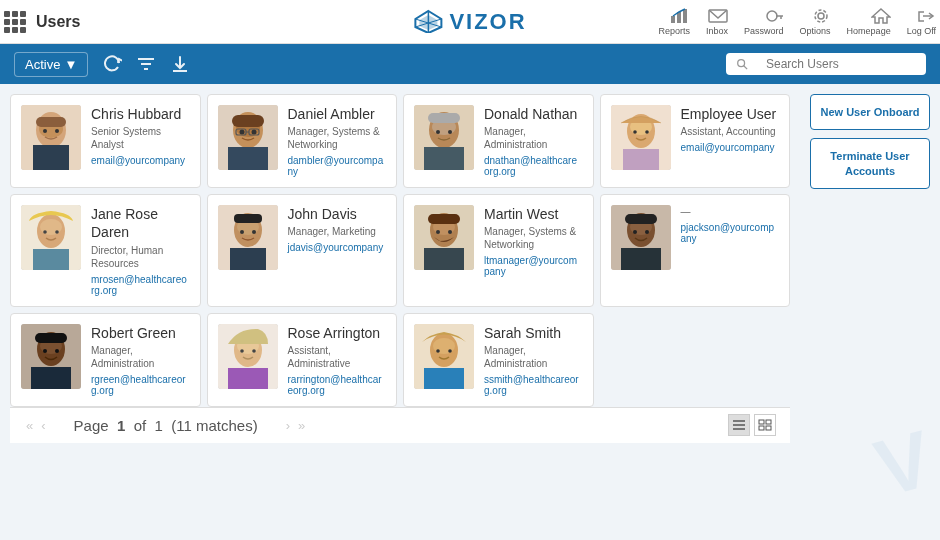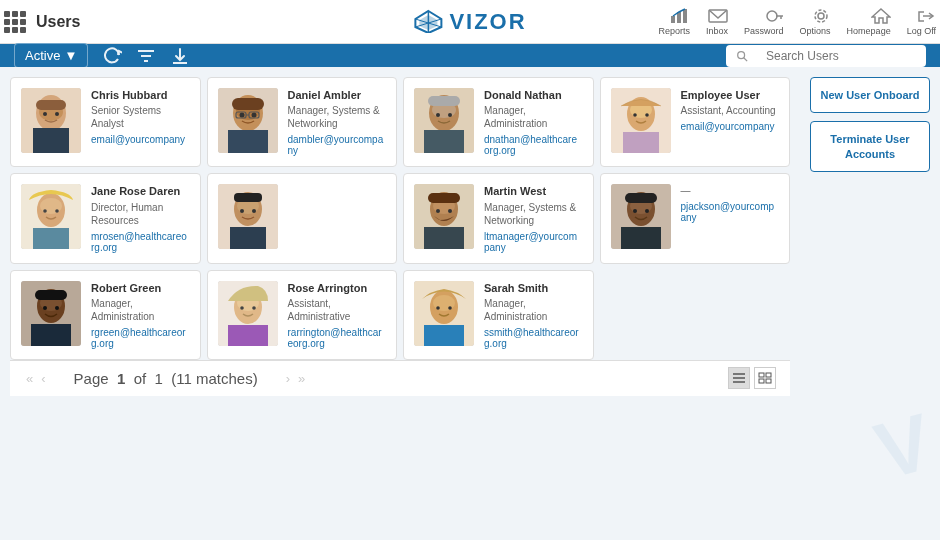--- a/index.html
+++ b/index.html
@@ -11,36 +11,36 @@
     #app-grid-icon span { background: #555; display: block; width: 6px; height: 6px; border-radius: 1px; }
     #page-title { font-size: 16px; font-weight: bold; color: #333; flex: 1; }
     #vizor-logo { display: flex; align-items: flex-start; gap: 6px; position: absolute; left: 50%; transform: translateX(-50%); }
     #vizor-logo svg { width: 30px; height: 24px; }
     #vizor-logo-text { font-size: 22px; font-weight: bold; color: #1a6faa; letter-spacing: 2px; }
     #nav-icons { display: flex; gap: 16px; align-items: center; margin-left: auto; }
     .nav-icon-item { display: flex; flex-direction: column; align-items: flex-end; cursor: pointer; color: #555; font-size: 9px; gap: 2px; }
     .nav-icon-item svg { width: 20px; height: 16px; }
 
     
-    #toolbar { display: flex; align-items: center; background: #1a6faa; height: 23px; padding: 0 14px; gap: 14px; }
+    #toolbar { display: flex; align-items: center; background: #1a6faa; height: 40px; padding: 0 14px; gap: 14px; }
     #active-dropdown { display: flex; align-items: center; gap: 4px; background: #1a6faa; color: #fff; font-size: 13px; border: 1px solid rgba(255,255,255,0.4); border-radius: 4px; padding: 4px 10px; cursor: pointer; }
     .toolbar-icon-btn { color: #fff; cursor: pointer; opacity: 0.9; display: flex; align-items: center; font-size: 16px; }
     #search-area { margin-left: auto; display: flex; align-items: center; background: #fff; border-radius: 4px; padding: 4px 10px; gap: 18px; width: 200px; }
     #search-input { border: none; outline: none; font-size: 12px; color: #999; width: 150px; }
 
     
     #main { display: flex; height: calc(540px - 84px); }
     #user-grid-area { flex: 1; padding: 10px; overflow-y: auto; background: #f0f4f8; }
 
     
     #user-grid { display: grid; grid-template-columns: repeat(4, 1fr); gap: 6px; }
     .user-card { background: #fff; border: 1px solid #ddd; border-radius: 4px; padding: 10px; display: flex; align-items: flex-start; gap: 10px; cursor: pointer; min-height: 80px; }
     .avatar { width: 60px; height: 65px; background: #ccc; border-radius: 3px; flex-shrink: 0; overflow: hidden; display: flex; align-items: center; justify-content: center; font-size: 22px; }
     .user-info { flex: 1; min-width: 0; }
-    .user-name { font-size: 11px; font-weight: bold; color: #333; margin-bottom: 2px; line-height: 1.3; }
+    .user-name { font-size: 14px; font-weight: normal; color: #333; margin-bottom: 2px; line-height: 1.3; }
     .user-role { font-size: 10px; color: #666; margin-bottom: 2px; line-height: 1.3; }
     .user-email { font-size: 10px; color: #1a6faa; margin-top: 4px; word-break: break-all; }
 
     
     #right-sidebar { width: 140px; background: #f0f4f8; padding: 10px 8px; display: flex; flex-direction: column; gap: 8px; align-items: center; position: relative; }
     .sidebar-btn { width: 120px; padding: 10px 8px; border: 1px solid #1a6faa; border-radius: 4px; background: #fff; color: #1a6faa; font-size: 11px; font-weight: bold; text-align: center; cursor: pointer; line-height: 1.3; }
     #watermark { position: absolute; bottom: 30px; right: 10px; opacity: 0.06; font-size: 80px; color: #1a6faa; font-weight: bold; transform: rotate(-15deg); pointer-events: none; }
 
     
     #pagination-bar { height: 36px; background: #fff; border-top: 1px solid #ddd; display: flex; align-items: center; justify-content: space-between; padding: 0 14px; }
@@ -269,20 +269,25 @@
             <svg viewBox="0 0 60 65" xmlns="http://www.w3.org/2000/svg">
               <rect width="60" height="65" fill="#e8d8c8"></rect>
               <ellipse cx="30" cy="25" rx="14" ry="17" fill="#c09060"></ellipse>
               <rect x="12" y="43" width="36" height="22" fill="#2c3e50"></rect>
               <ellipse cx="30" cy="22" rx="11" ry="8" fill="#c8a070"></ellipse>
               <circle cx="24" cy="27" r="2" fill="#333"></circle>
               <circle cx="36" cy="27" r="2" fill="#333"></circle>
               <path d="M24 33 Q30 37 36 33" stroke="#905830" stroke-width="1.5" fill="none"></path>
               <rect x="16" y="9" width="28" height="9" rx="4" fill="#222"></rect>
             </svg>
+          </div>
+          <div class="user-info">
+            <div class="user-name">John Davis</div>
+            <div class="user-role">Manager, Marketing</div>
+            <div class="user-email">jdavis@yourcompany</div>
           </div>
         </div>
         <div class="user-card">
           <div class="avatar">
             <svg viewBox="0 0 60 65" xmlns="http://www.w3.org/2000/svg">
               <rect width="60" height="65" fill="#ddd0b8"></rect>
               <ellipse cx="30" cy="25" rx="14" ry="17" fill="#b08050"></ellipse>
               <rect x="10" y="43" width="40" height="22" fill="#37474f"></rect>
               <ellipse cx="30" cy="22" rx="11" ry="8" fill="#c09060"></ellipse>
               <circle cx="24" cy="27" r="2" fill="#333"></circle>

